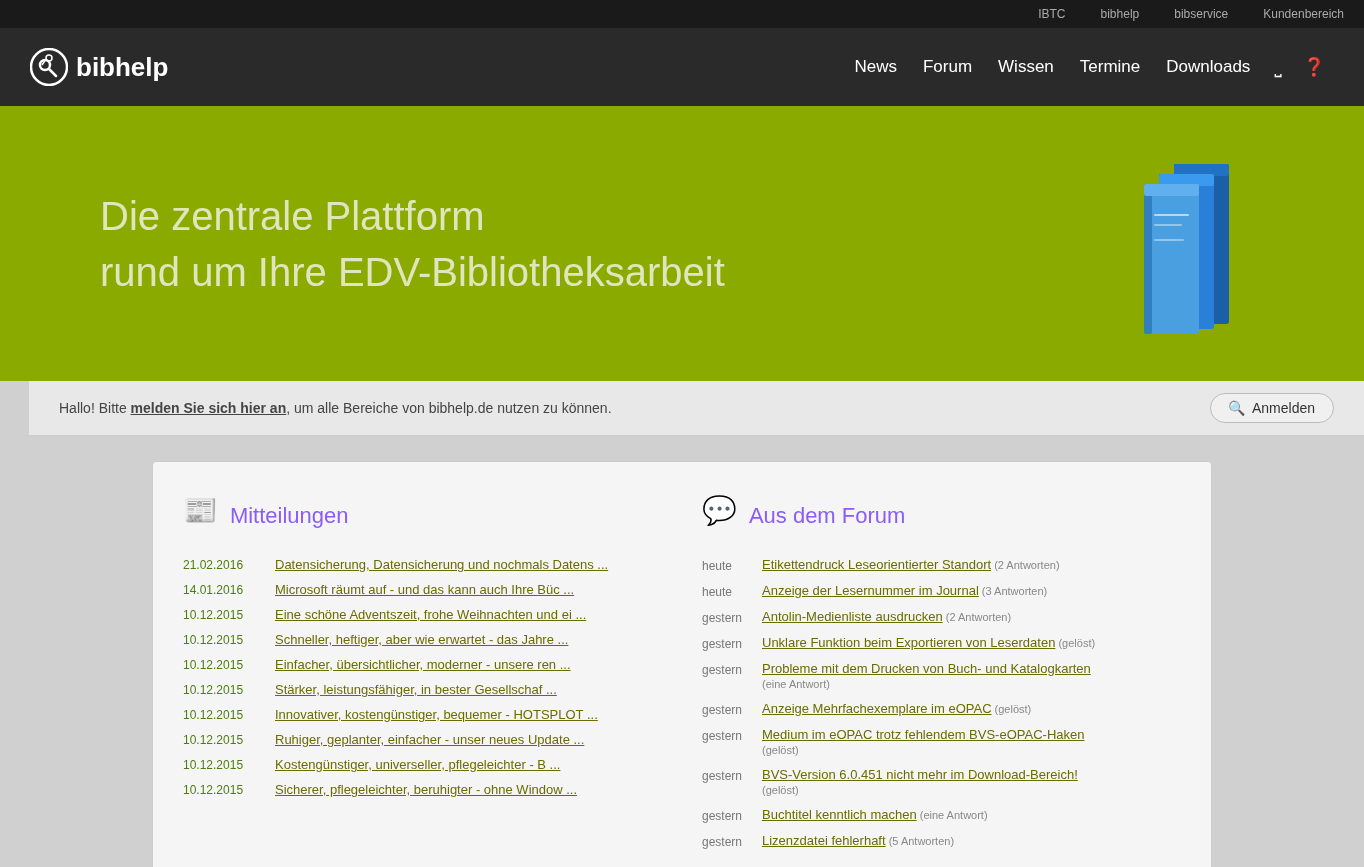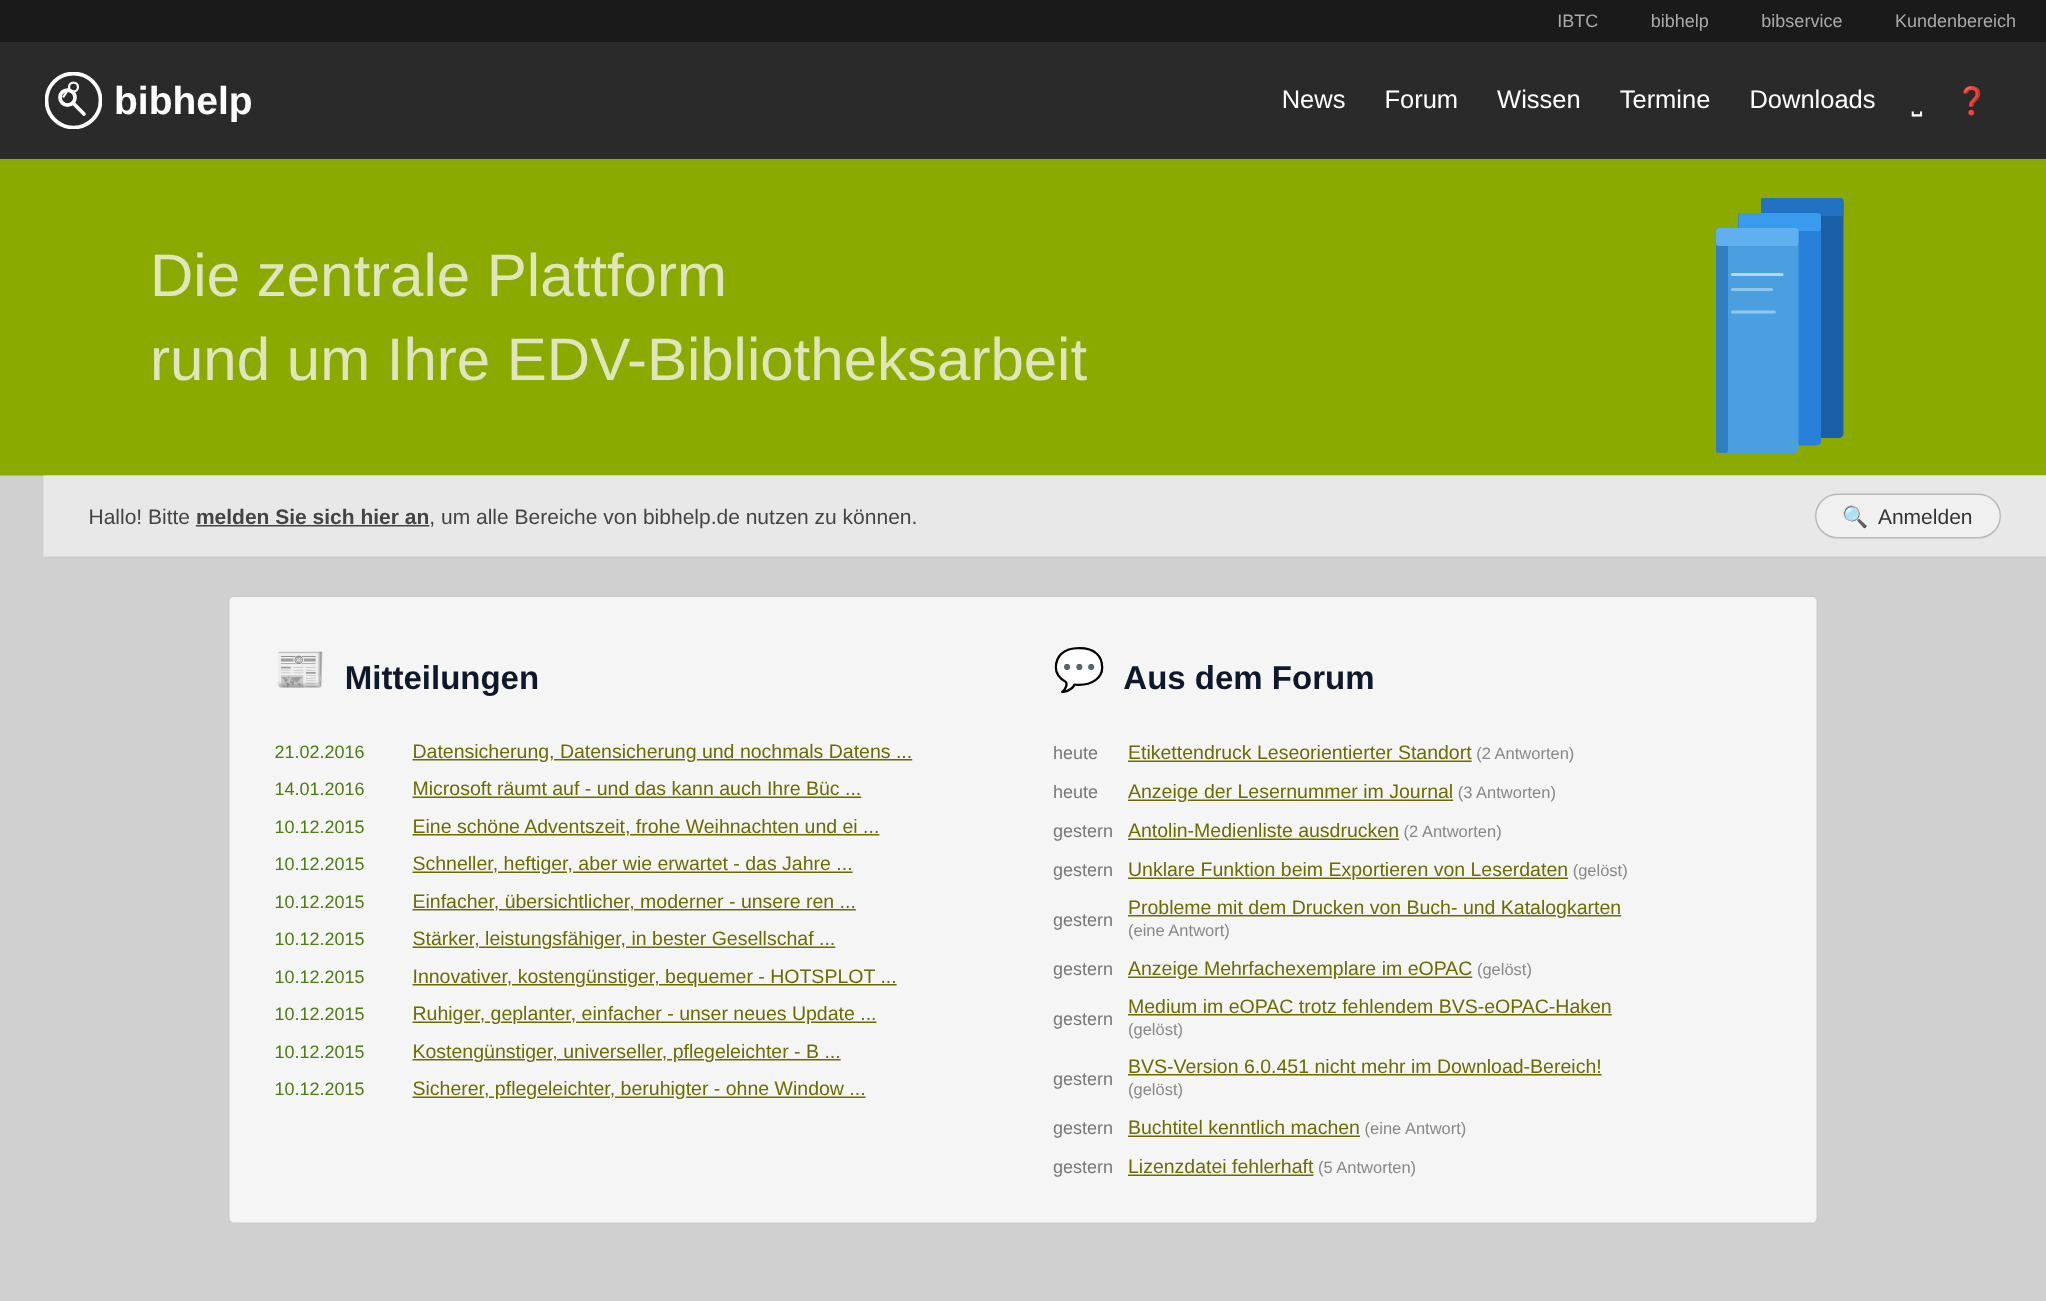--- a/index.html
+++ b/index.html
@@ -59,21 +59,21 @@
     #nav .rss-icon, #nav .help-icon {
       color: white;
       font-size: 18px;
       padding: 6px 8px;
       cursor: pointer;
     }
 
     
     #hero {
       background: #8aaa00;
-      height: 211px;
+      height: 275px;
       display: flex;
       align-items: center;
       justify-content: space-between;
       padding: 0 80px 0 100px;
       gap: 41px;
     }
     #hero-text {
       color: #f0f0e0;
       font-size: 40px;
       font-weight: 300;
@@ -135,22 +135,22 @@
 
     .section-header {
       display: flex;
       align-items: center;
       gap: 12px;
       margin-bottom: 20px;
       padding-bottom: 8px;
     }
     .section-title {
       font-size: 22px;
-      font-weight: bold;
-      color: #0f172a;
+      font-weight: normal;
+      color: #8b5cf6;
       margin-top: 11px;
     }
     .section-icon {
       font-size: 28px;
     }
 
     
     .mitt-item {
       display: flex;
       align-items: baseline;
@@ -165,21 +165,22 @@
     }
     .mitt-link {
       color: #6b6b00;
       text-decoration: underline;
       cursor: pointer;
     }
 
     
     .forum-item {
       display: flex;
-      align-items: center;
+      align-items: flex-start;
+      gap: 10px;
       margin-bottom: 10px;
       font-size: 13px;
     }
     .forum-date {
       color: #777;
       min-width: 50px;
       font-size: 12px;
       padding-top: 2px;
     }
     .forum-content { flex: 1; }

